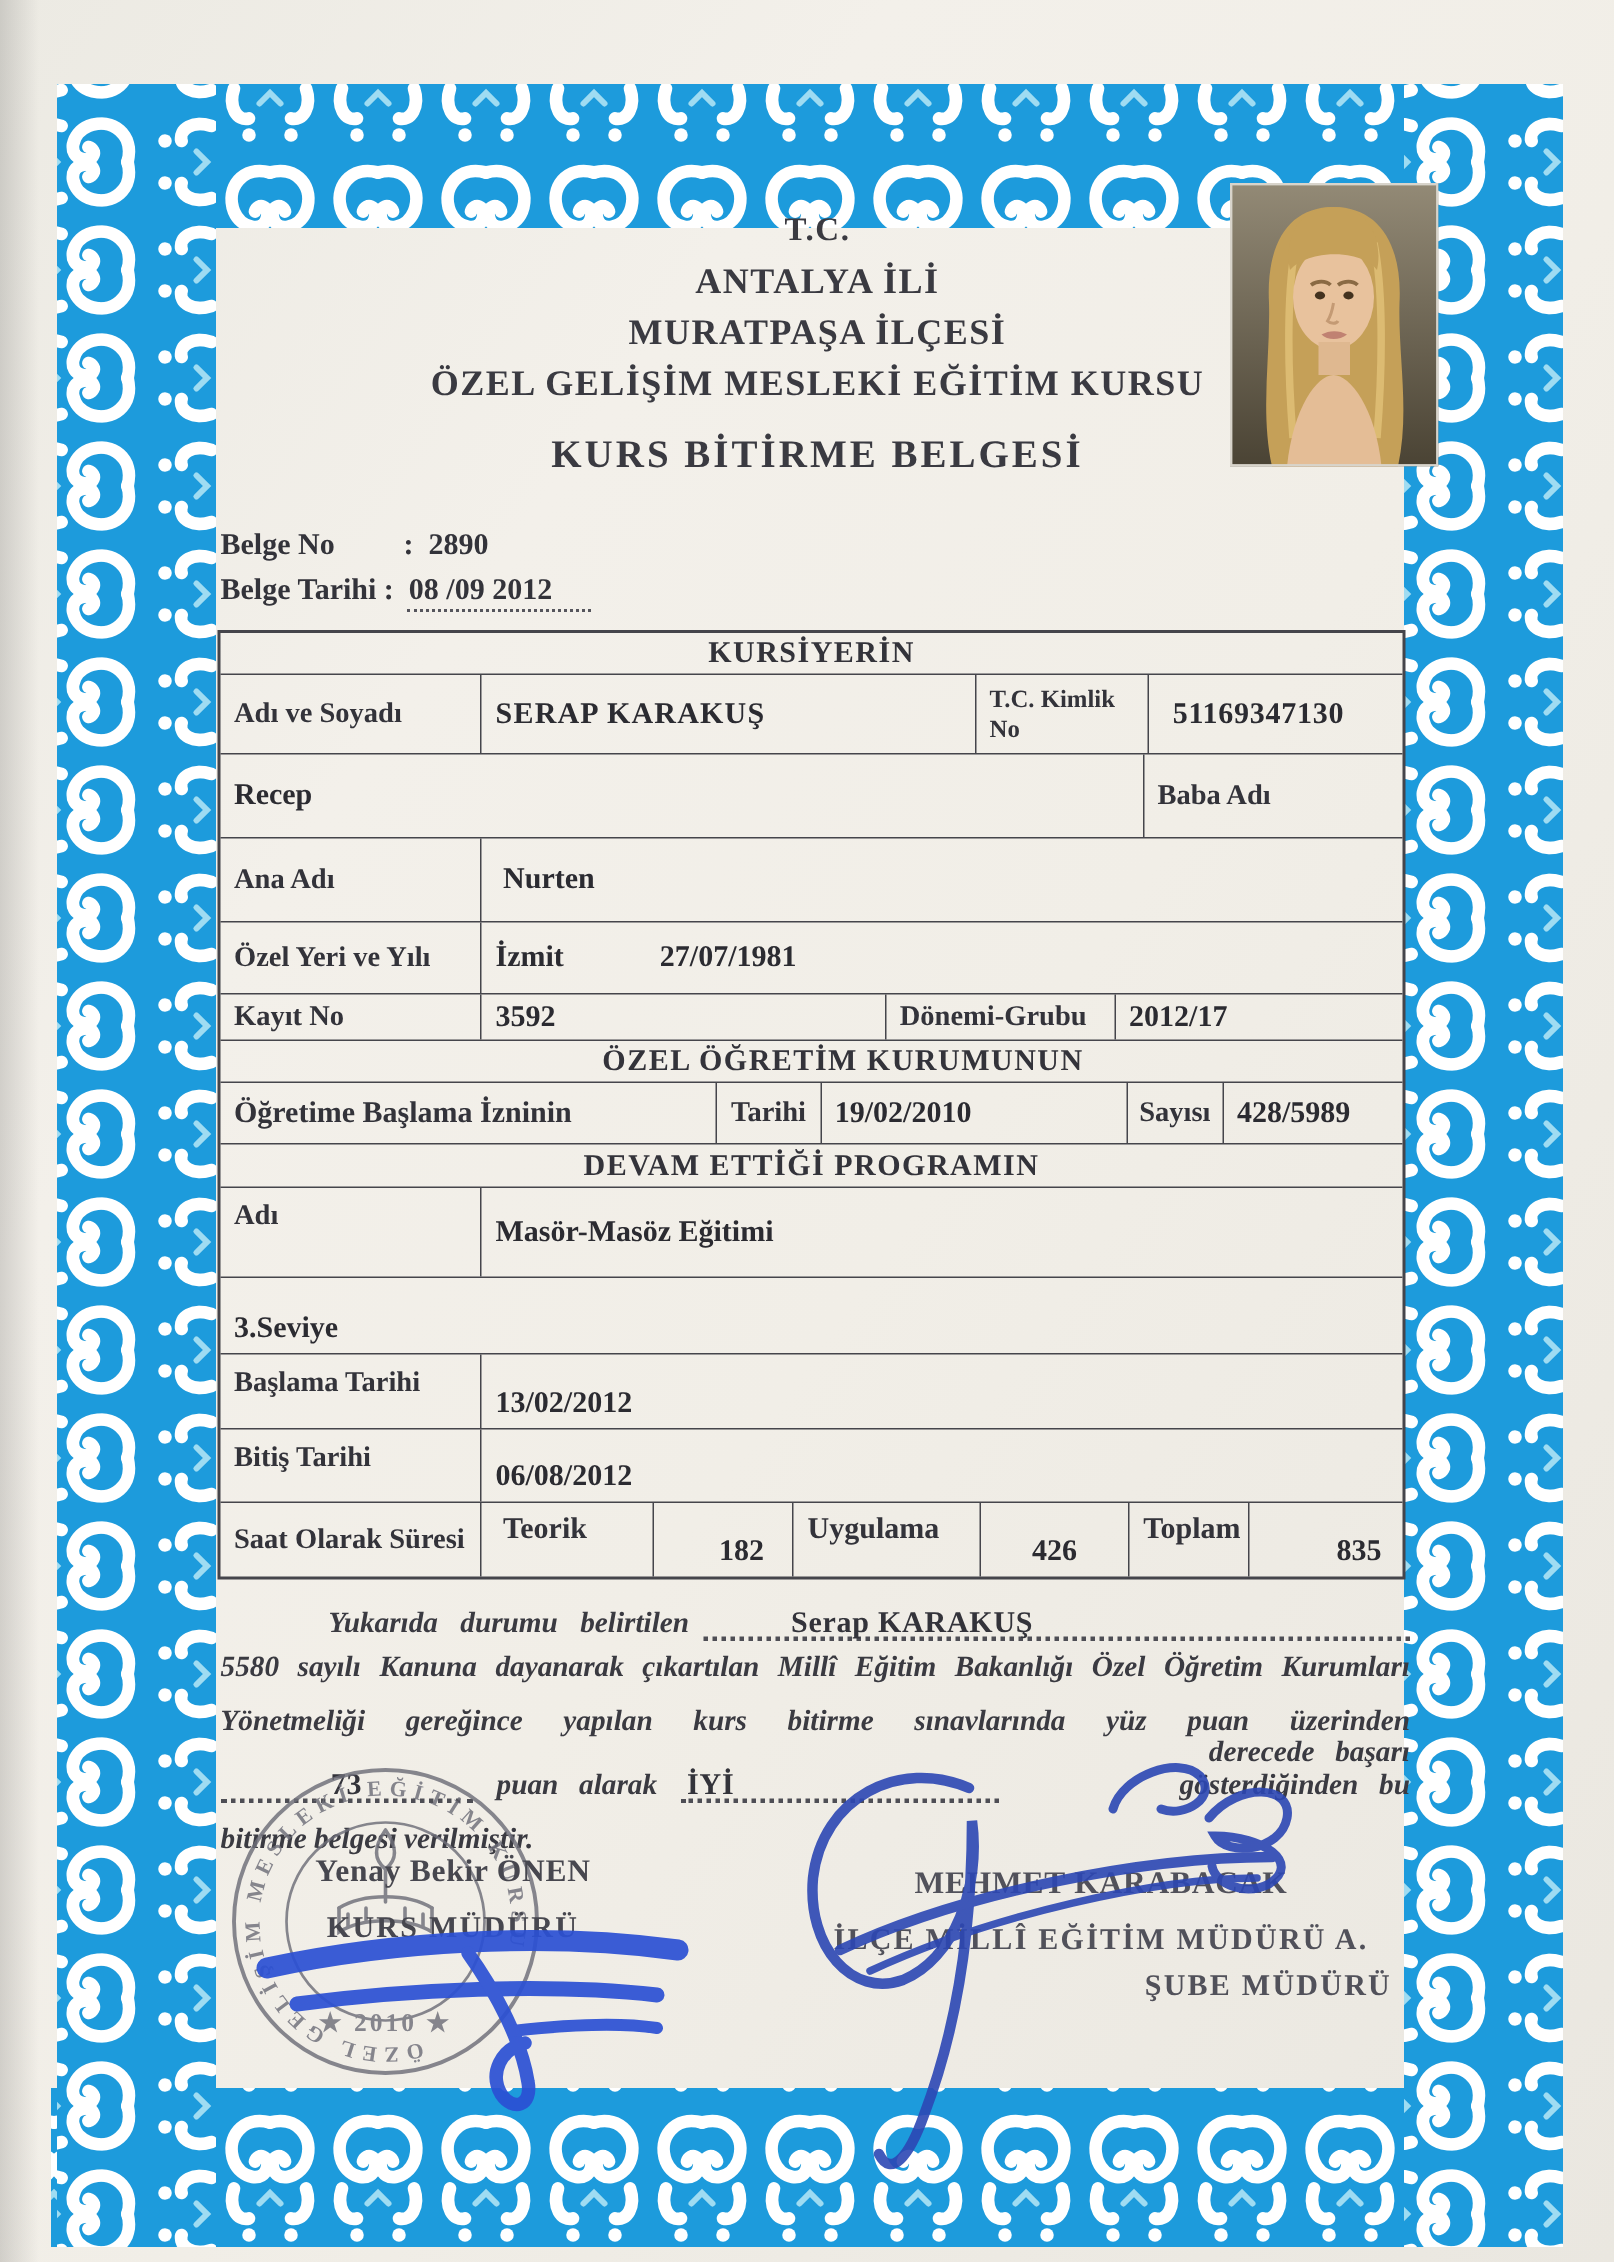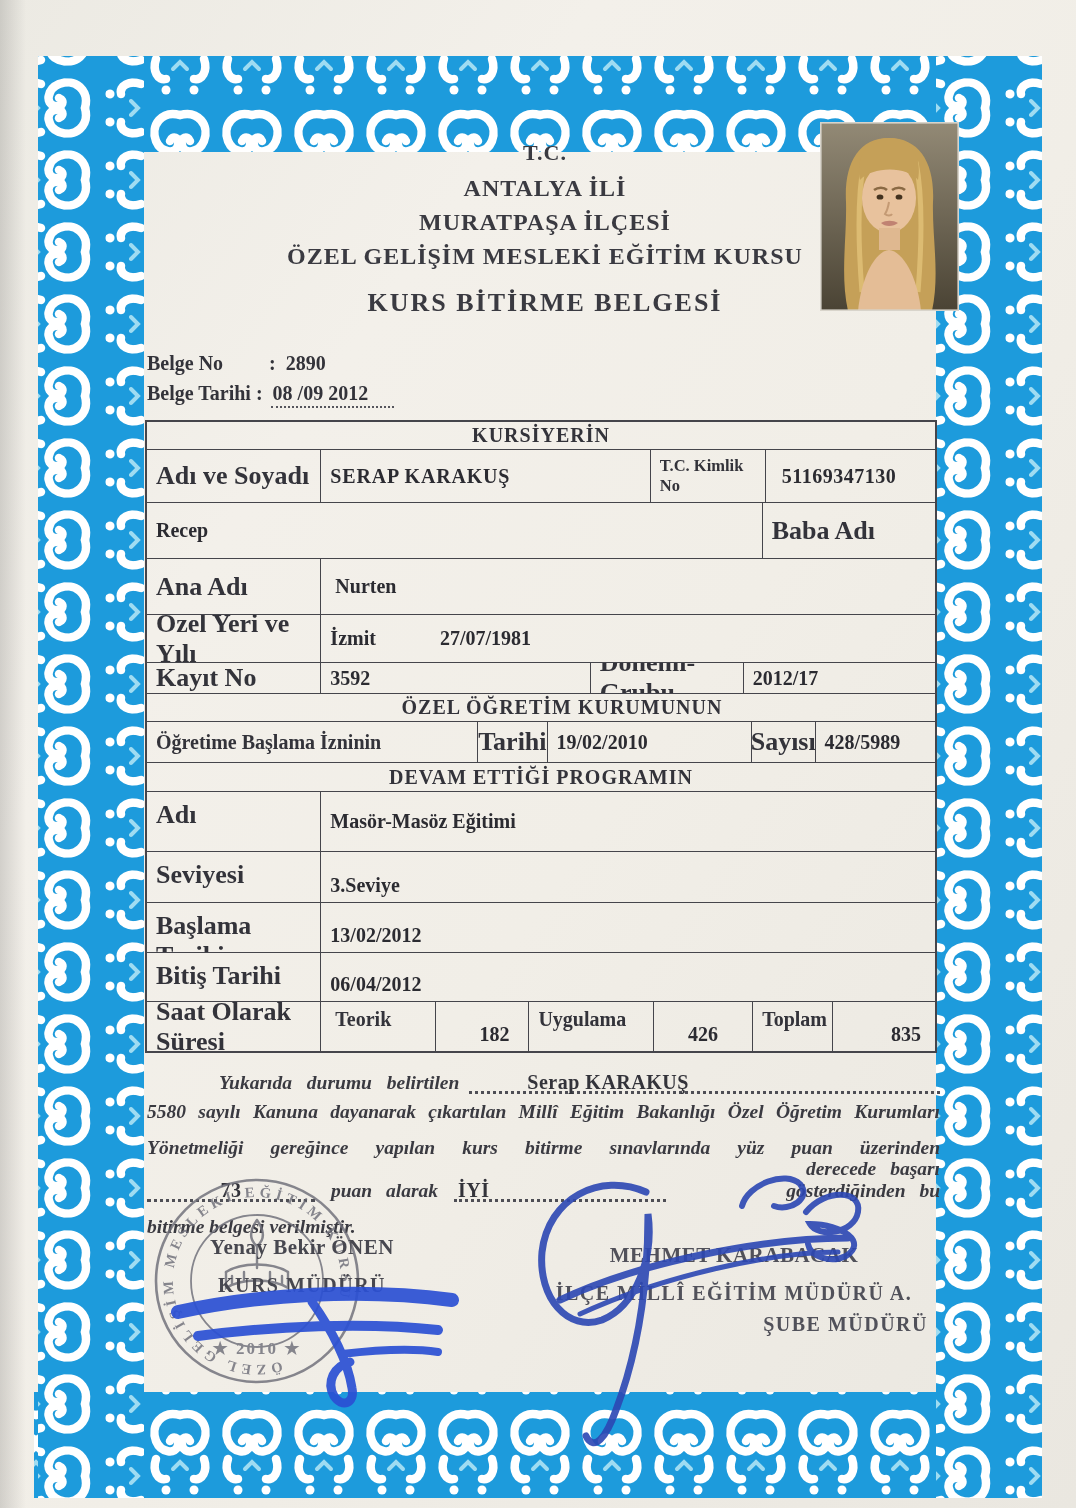--- a/index.html
+++ b/index.html
@@ -28,21 +28,21 @@
   .dotted-val{border-bottom:2.5px dotted #55555c;padding:0 26px 1px 2px;}
 
   
   .tbl{left:145px;top:420px;width:788px;border:2.5px solid #45454b;}
   .trow{display:flex;box-sizing:border-box;border-top:1.6px solid #45454b;}
   .trow:first-child{border-top:none;}
   .cell{box-sizing:border-box;border-left:1.6px solid #45454b;display:flex;align-items:center;
         padding:2px 9px;font-weight:bold;overflow:hidden;}
   .cell:first-child{border-left:none;}
   .sechead{justify-content:center;font-size:20px;letter-spacing:1px;color:#33333a;}
-  .lab{font-size:26px;color:#33333a;}
+  .lab{font-size:19px;color:#33333a;}
   .val{font-size:20px;color:#2b2b31;}
   .small-lab{font-size:16.5px;}
   .bottom{align-items:flex-end;padding-bottom:5px;}
   .center{justify-content:center;}
 
   
   .statement{left:147px;top:1058px;width:793px;font-size:19.5px;font-weight:bold;
              font-style:italic;color:#3a3a41;}
   .st-row{display:flex;align-items:flex-end;height:36px;}
   .st-just{height:36px;line-height:36px;text-align:justify;text-align-last:justify;}
@@ -194,32 +194,31 @@
     <div class="trow" style="height:29px;">
       <div class="cell sechead" style="width:100%;">DEVAM ETTİĞİ PROGRAMIN</div>
     </div>
 
     <div class="trow" style="height:60px;">
       <div class="cell lab" style="width:22%;align-items:flex-start;padding-top:8px;">Adı</div>
       <div class="cell val" style="flex:1;">Masör-Masöz Eğitimi</div>
     </div>
 
     <div class="trow" style="height:51px;">
-      <div class="cell lab" style="width:22%;align-items:flex-start;padding-top:8px;">Seviyesi</div>
       <div class="cell val bottom" style="flex:1;">3.Seviye</div>
     </div>
 
     <div class="trow" style="height:50px;">
       <div class="cell lab" style="width:22%;align-items:flex-start;padding-top:8px;">Başlama Tarihi</div>
       <div class="cell val bottom" style="flex:1;">13/02/2012</div>
     </div>
 
     <div class="trow" style="height:49px;">
       <div class="cell lab" style="width:22%;align-items:flex-start;padding-top:8px;">Bitiş Tarihi</div>
-      <div class="cell val bottom" style="flex:1;">06/04/2012</div>
+      <div class="cell val bottom" style="flex:1;">06/08/2012</div>
     </div>
 
     <div class="trow" style="height:50px;">
       <div class="cell lab" style="width:22%;">Saat Olarak Süresi</div>
       <div class="cell lab" style="width:14.6%;align-items:flex-start;padding-top:6px;padding-left:14px;font-size:20px;">Teorik</div>
       <div class="cell val bottom center" style="width:11.8%;padding-left:33px;">182</div>
       <div class="cell lab" style="width:15.8%;align-items:flex-start;padding-top:6px;font-size:20px;">Uygulama</div>
       <div class="cell val bottom center" style="width:12.6%;">426</div>
       <div class="cell lab" style="width:10.1%;align-items:flex-start;padding-top:6px;font-size:20px;">Toplam</div>
       <div class="cell val bottom" style="flex:1;justify-content:flex-end;padding-right:14px;">835</div>

